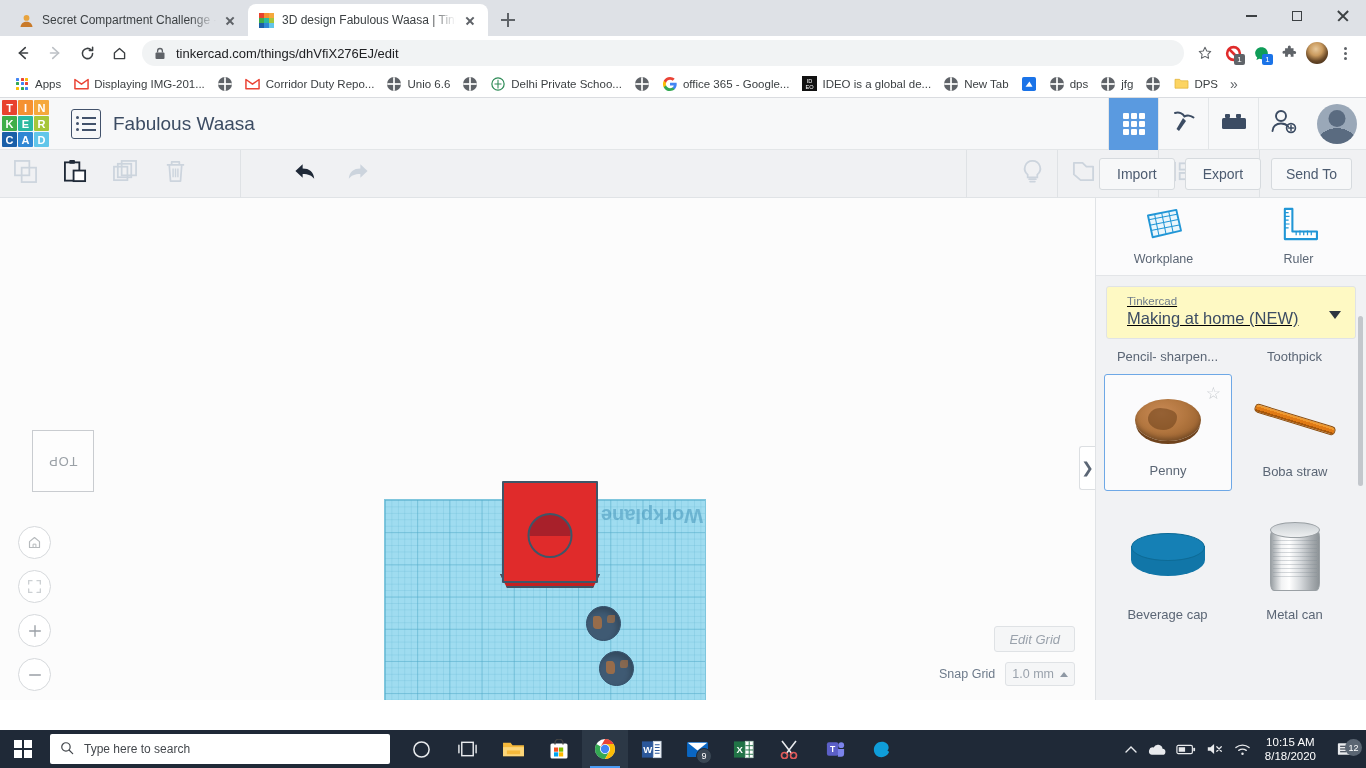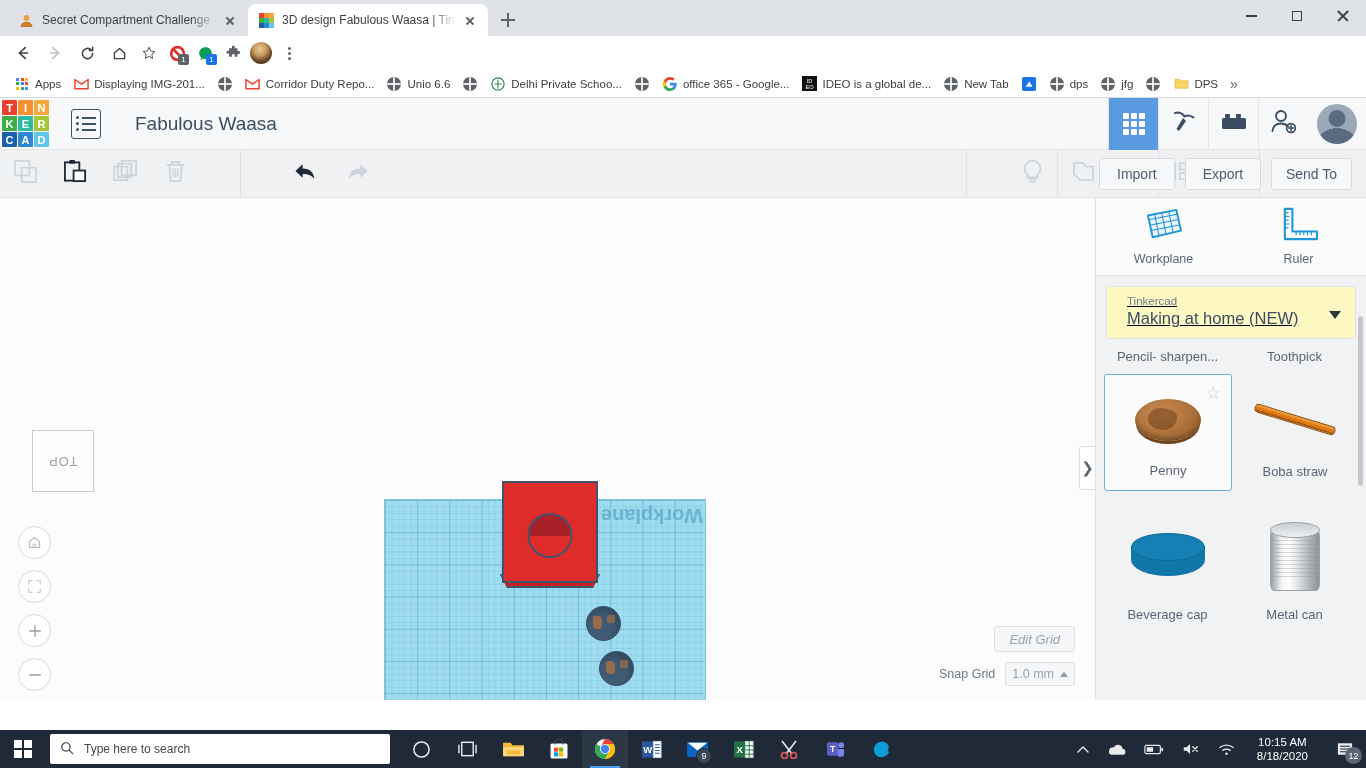--- a/index.html
+++ b/index.html
@@ -136,21 +136,21 @@
     font-family: "Liberation Sans", sans-serif; border-radius:1px;
   }
   .tc-hamburger {
     width: 30px; height: 30px; margin-left: 22px; border:1.8px solid #42526b;
     border-radius: 3px; display:flex; flex-direction:column; justify-content:center;
     gap: 3px; padding: 0 4px;
   }
   .tc-hamburger .hl { display:flex; align-items:center; gap:3px; }
   .tc-hamburger .hl b { width:3px; height:3px; background:#42526b; border-radius:50%; display:block; }
   .tc-hamburger .hl u { flex:1; height:2px; background:#42526b; display:block; text-decoration:none; }
-  .tc-title { margin-left: 34px; font-size: 19px; color:#3c4c63; }
+  .tc-title { margin-left: 12px; font-size: 19px; color:#3c4c63; }
   .tc-header-right { position:absolute; right:0; top:0; height:52px; display:flex; align-items:stretch; }
   .tc-hbtn {
     width: 50px; display:flex; align-items:center; justify-content:center;
     border-left: 1px solid #e3e6e8;
   }
   .tc-hbtn.active { background:#5a9ae0; }
   .grid9 { display:grid; grid-template-columns: repeat(3,6px); grid-template-rows: repeat(3,6px); gap:2px; }
   .grid9 i { background:#fff; display:block; border-radius:1px; }
   .tc-avatar-wrap { width: 58px; display:flex; align-items:center; justify-content:center; }
   .tc-avatar {
@@ -381,28 +381,28 @@
   }
   .tb-ico.active { background:#2c3846; }
   .tb-ico.active::after {
     content:''; position:absolute; left:8px; right:8px; bottom:0; height:2.5px; background:#4a9cf5;
   }
   .tb-badge {
     position:absolute; right:8px; bottom:4px; width:16px; height:16px; border-radius:50%;
     background:#3a4754; color:#fff; font-size:9px; display:flex; align-items:center; justify-content:center;
     border:1px solid #1f2937;
   }
-  .tray { margin-left:auto; display:flex; align-items:center; gap:18px; padding-right:6px; color:#e8eaed; }
+  .tray { margin-left:auto; display:flex; align-items:center; gap:10px; padding-right:6px; color:#e8eaed; }
   .tray-ico { font-size:12px; color:#e8eaed; display:flex; align-items:center; }
   .tray-clock { font-size:11.5px; color:#fff; line-height:14px; text-align:center; padding: 0 4px; }
   .tray-action {
     width:30px; height:38px; display:flex; align-items:center; justify-content:center; position:relative;
   }
   .act-badge {
-    position:absolute; right:-2px; bottom:4px; width:17px; height:17px; border-radius:50%;
+    position:absolute; right:-2px; bottom:12px; width:17px; height:17px; border-radius:50%;
     background:#5b6673; color:#fff; font-size:9px; display:flex; align-items:center; justify-content:center;
   }
 </style>
 </head>
 <body>
 
 <div class="browser">
 
   <div class="tabstrip">
     <div class="tab inactive">
@@ -465,20 +465,29 @@
           <path d="M16 10a6 6 0 1 1-1.8-4.3" stroke="#3c4043" stroke-width="1.8" fill="none" stroke-linecap="round"></path>
           <path d="M16 2.6V6.4h-3.8" stroke="#3c4043" stroke-width="1.8" fill="none" stroke-linecap="round" stroke-linejoin="round"></path>
         </svg>
     </div>
     <div class="navbtn">
       <svg width="17" height="17" viewBox="0 0 20 20">
           <path d="M4 9.5L10 4l6 5.5V16H4z" stroke="#3c4043" stroke-width="1.6" fill="none" stroke-linejoin="round"></path>
         </svg>
     </div>
 
+    <div class="omnibox">
+      <span class="lock-ico">
+        <svg width="12" height="13" viewBox="0 0 12 13">
+          <rect x="1.5" y="5.5" width="9" height="6.5" rx="1" fill="#5f6368"></rect>
+          <path d="M3.6 5.5V3.9a2.4 2.4 0 0 1 4.8 0v1.6" stroke="#5f6368" stroke-width="1.3" fill="none"></path>
+        </svg>
+      </span>
+      <span class="omni-url">tinkercad.com/things/dhVfiX276EJ/edit</span>
+    </div>
 
     <div class="omni-right">
       <div class="star-btn">
         <svg width="16" height="16" viewBox="0 0 20 20">
             <path d="M10 2.8l2.2 4.6 5 .7-3.6 3.5.85 5-4.45-2.35L5.55 16.6l.85-5L2.8 8.1l5-.7z" stroke="#5f6368" stroke-width="1.3" fill="none" stroke-linejoin="round"></path>
           </svg>
       </div>
       <div class="ext-ico">
         <svg width="17" height="17" viewBox="0 0 20 20">
             <circle cx="10" cy="10" r="7.5" fill="none" stroke="#e02b2b" stroke-width="3"></circle>

